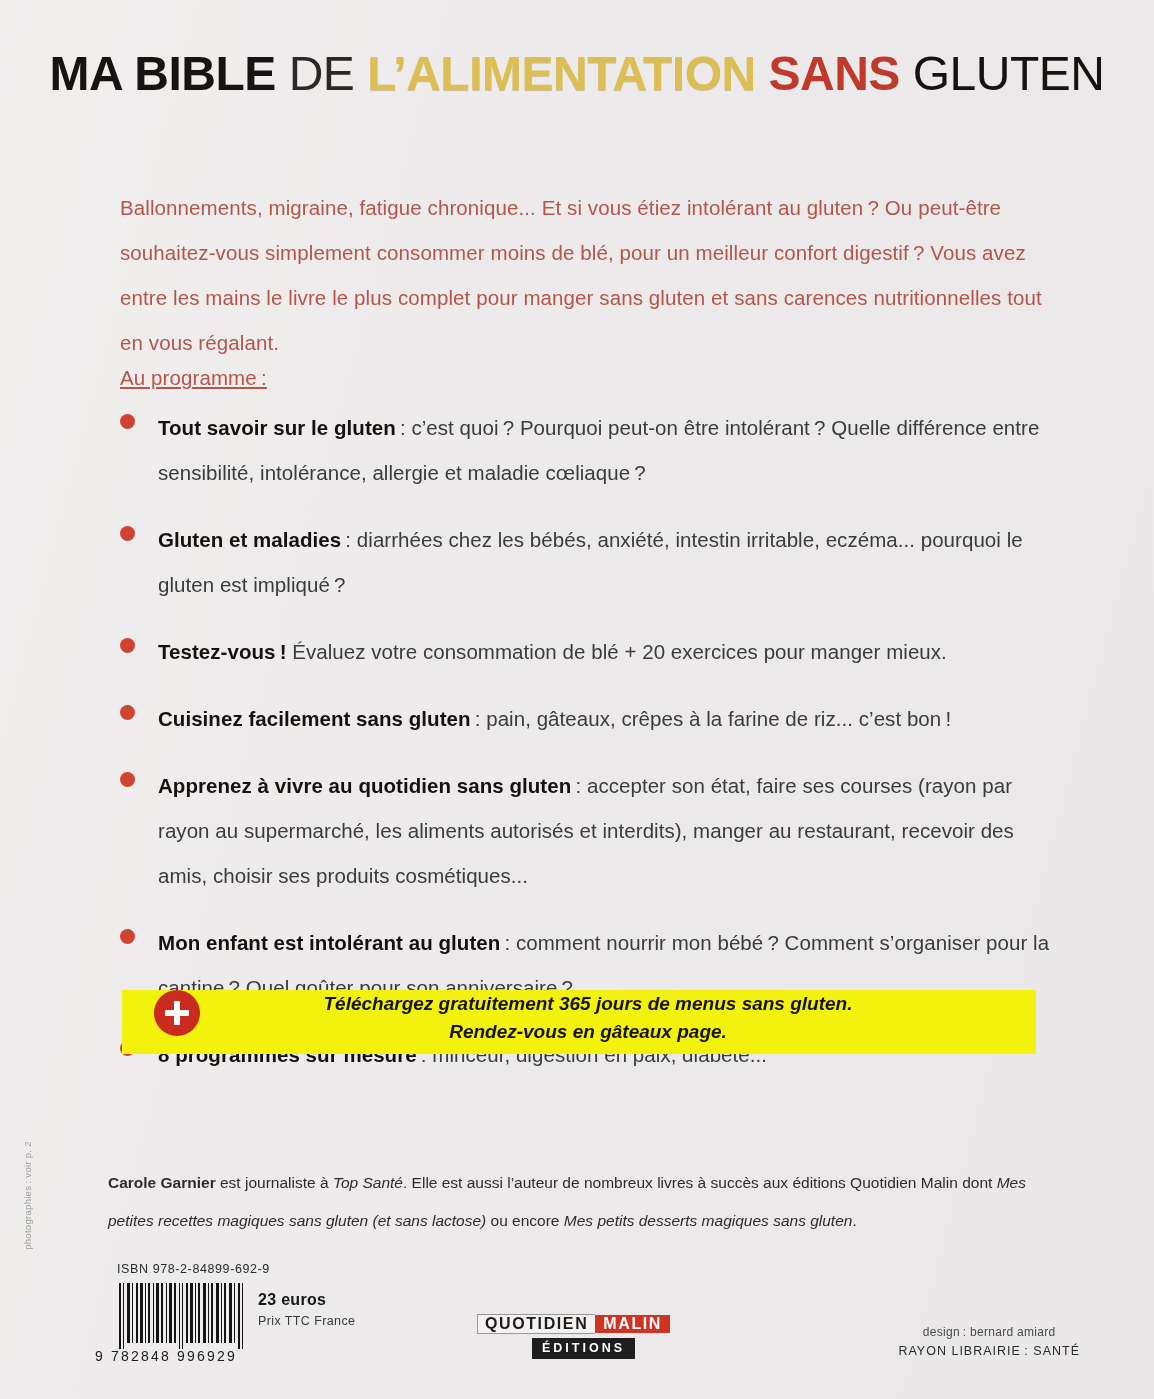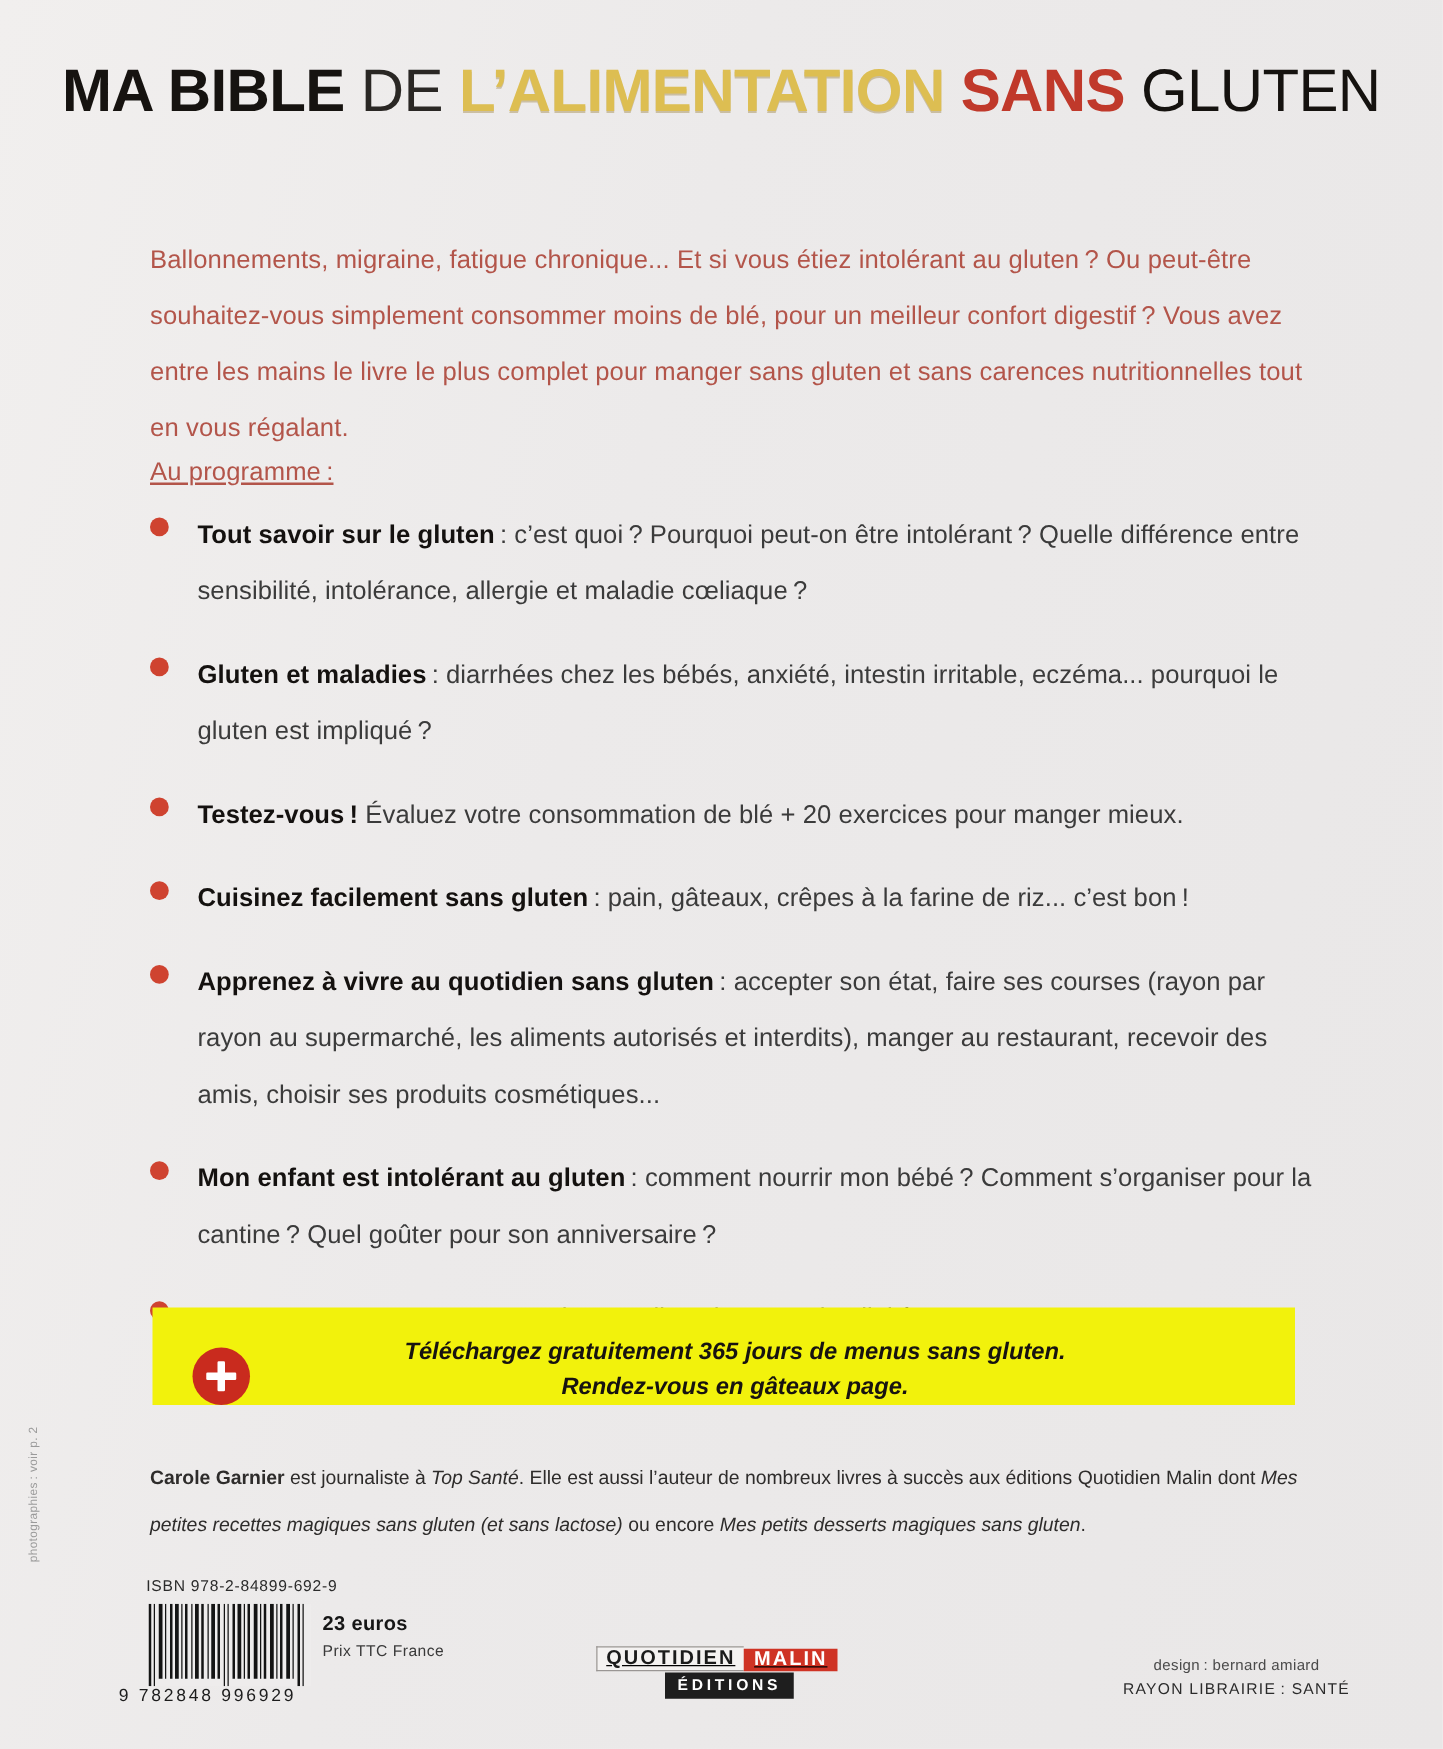--- a/index.html
+++ b/index.html
@@ -90,26 +90,26 @@
   }
   .bullet-text b {
     color: #14110f;
     font-weight: bold;
   }
 
   
   .promo {
     position: absolute;
     left: 122px;
-    top: 1046px;
+    top: 990px;
     width: 914px;
-    height: 78px;
+    height: 64px;
     background: #f2f20c;
     display: flex;
-    align-items: flex-end;
+    align-items: flex-start;
   }
   .promo-plus {
     width: 46px;
     height: 46px;
     margin-left: 32px;
     border-radius: 50%;
     background: #c92b1e;
     position: relative;
     flex: none;
   }
@@ -137,21 +137,21 @@
     font-weight: bold;
     font-size: 19px;
     line-height: 28px;
     color: #171310;
     padding-right: 60px;
   }
 
   
   .bio {
     position: absolute;
-    left: 120px;
+    left: 108px;
     top: 1164px;
     width: 925px;
     font-size: 15.5px;
     line-height: 38px;
     color: #2e2c2b;
   }
   .bio b { font-weight: bold; }
   .bio i { font-style: italic; }
 
   
@@ -217,22 +217,21 @@
   
   .logo {
     position: absolute;
     left: 477px;
     top: 1310px;
     width: 210px;
   }
   .logo-top {
     display: flex;
     height: 27px;
-    align-items: flex-end;
-    text-decoration: underline;
+    align-items: center;
   }
   .logo-quotidien {
     background: #f4f2f1;
     border: 1px solid #9a9694;
     border-right: none;
     color: #1b1b1b;
     font-size: 16px;
     font-weight: bold;
     letter-spacing: 1.6px;
     padding: 0 7px;

